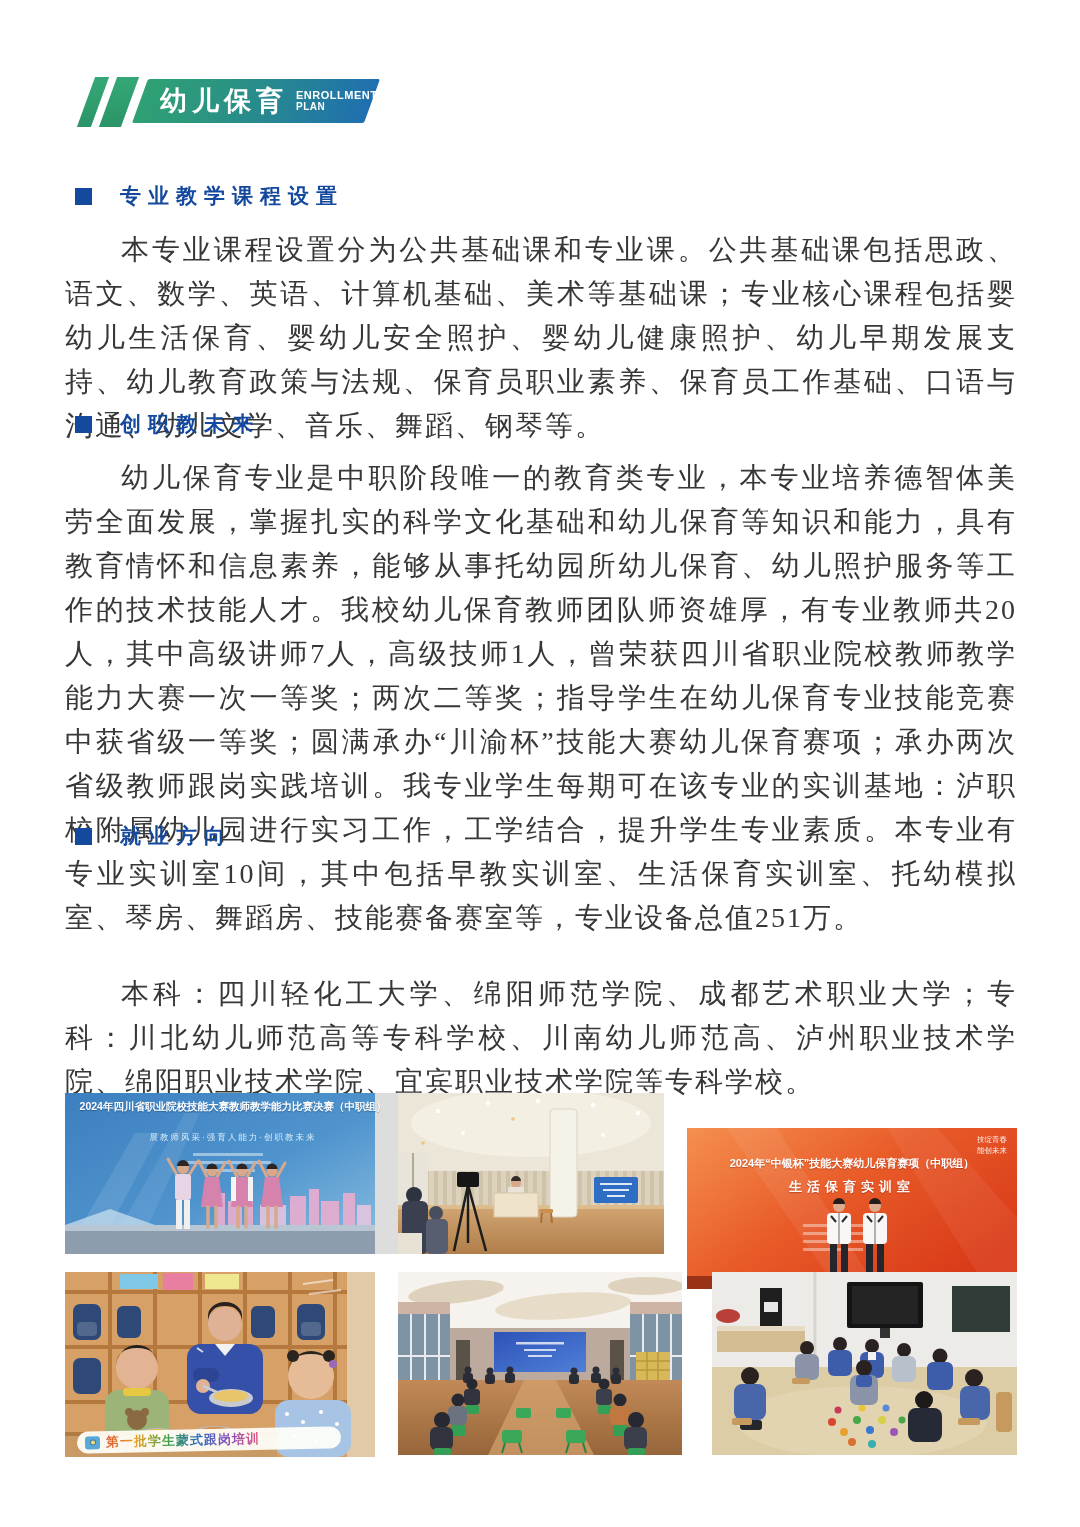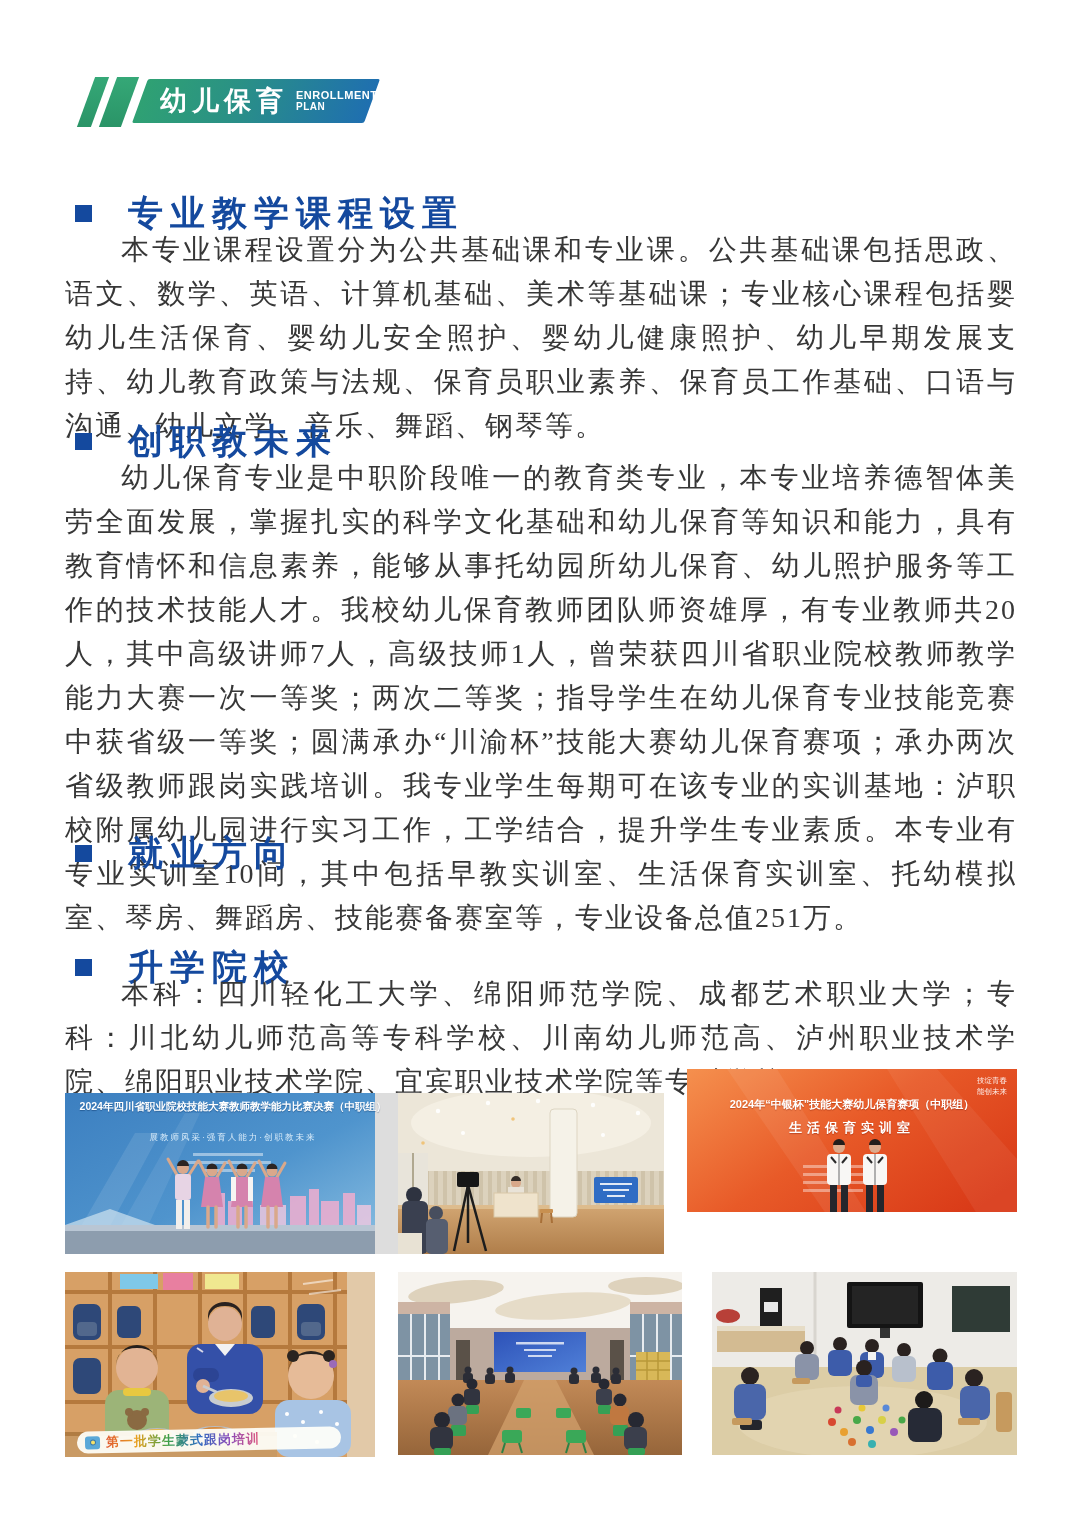--- a/index.html
+++ b/index.html
@@ -16,21 +16,21 @@
           border-radius:2px;}
   .banner-inner{position:absolute;inset:0;transform:skewX(20deg);display:flex;align-items:center;padding-left:20px;}
   .banner-cn{color:#ffffff;font-weight:bold;font-size:27px;letter-spacing:5px;white-space:nowrap;}
   .banner-en{display:flex;flex-direction:column;margin-left:8px;color:#ffffff;font-weight:bold;line-height:1.05;}
   .banner-en .l1{font-size:11px;letter-spacing:0.5px;}
   .banner-en .l2{font-size:10px;letter-spacing:0.5px;}
 
   
   .sec-head{position:absolute;left:75px;display:flex;align-items:center;}
   .sec-head .bullet{width:17px;height:17px;background:#14499e;margin-right:28px;flex:0 0 auto;}
-  .sec-head h2{margin:8px;font-size:35px;font-weight:bold;color:#14499e;letter-spacing:7px;white-space:nowrap;}
+  .sec-head h2{margin:0;font-size:21px;font-weight:bold;color:#14499e;letter-spacing:7px;white-space:nowrap;}
 
   .body-text{position:absolute;left:65px;width:952px;margin:0;
              font-family:"Liberation Serif","DejaVu Serif",serif;
              font-size:28px;line-height:44px;color:#373737;letter-spacing:2px;
              text-align:justify;text-justify:inter-character;text-indent:2em;}
 
   
   .photo{position:absolute;overflow:hidden;background:#dddddd;}
   .photo svg{display:block;}
   .ph-overlay{position:absolute;left:0;right:0;text-align:center;color:#ffffff;pointer-events:none;}
@@ -76,24 +76,20 @@
     <span class="bullet"></span>
     <h2>创职教未来</h2>
   </div>
   <p class="body-text" style="top:456px;">幼儿保育专业是中职阶段唯一的教育类专业，本专业培养德智体美劳全面发展，掌握扎实的科学文化基础和幼儿保育等知识和能力，具有教育情怀和信息素养，能够从事托幼园所幼儿保育、幼儿照护服务等工作的技术技能人才。我校幼儿保育教师团队师资雄厚，有专业教师共20人，其中高级讲师7人，高级技师1人，曾荣获四川省职业院校教师教学能力大赛一次一等奖；两次二等奖；指导学生在幼儿保育专业技能竞赛中获省级一等奖；圆满承办“川渝杯”技能大赛幼儿保育赛项；承办两次省级教师跟岗实践培训。我专业学生每期可在该专业的实训基地：泸职校附属幼儿园进行实习工作，工学结合，提升学生专业素质。本专业有专业实训室10间，其中包括早教实训室、生活保育实训室、托幼模拟室、琴房、舞蹈房、技能赛备赛室等，专业设备总值251万。</p>
 
   <div class="sec-head" style="top:822px;">
     <span class="bullet"></span>
     <h2>就业方向</h2>
   </div>
 
-  <div class="sec-head" style="top:936px;">
-    <span class="bullet"></span>
-    <h2>升学院校</h2>
-  </div>
   <p class="body-text" style="top:972px;">本科：四川轻化工大学、绵阳师范学院、成都艺术职业大学；专科：川北幼儿师范高等专科学校、川南幼儿师范高、泸州职业技术学院、绵阳职业技术学院、宜宾职业技术学院等专科学校。</p>
 
   <div class="photo" style="left:65px;top:1093px;width:336px;height:161px;">
     <svg width="310" height="161" viewBox="0 0 310 161">
       <defs>
         <linearGradient id="g1" x1="0" y1="0" x2="1" y2="1">
           <stop offset="0" stop-color="#3c7fc0"></stop>
             <stop offset="0.55" stop-color="#4f94cd"></stop>
             <stop offset="1" stop-color="#8cc0e2"></stop>
         </linearGradient>
@@ -226,21 +222,21 @@
       <rect x="59" y="79" width="22" height="15" rx="2" fill="#161616"></rect>
 
       <circle cx="16" cy="102" r="8" fill="#2e3340"></circle>
         <rect x="4" y="108" width="26" height="53" rx="6" fill="#3a4050"></rect>
       <circle cx="38" cy="120" r="7" fill="#474e5e"></circle>
         <rect x="28" y="126" width="22" height="35" rx="5" fill="#565e70"></rect>
       <rect x="0" y="140" width="24" height="21" fill="#e8e2d4"></rect>
     </svg>
   </div>
 
-  <div class="photo" style="left:687px;top:1069px;width:330px;height:143px;">
+  <div class="photo" style="left:687px;top:1128px;width:330px;height:161px;">
     <svg width="330" height="161" viewBox="0 0 330 161">
       <defs>
         <linearGradient id="g3" x1="0" y1="0" x2="1" y2="0.7">
           <stop offset="0" stop-color="#f5904e"></stop>
             <stop offset="0.5" stop-color="#e85a28"></stop>
             <stop offset="1" stop-color="#d93a18"></stop>
         </linearGradient>
       </defs>
       <rect width="330" height="161" fill="url(#g3)"></rect>
       <polygon points="40,0 150,161 190,161 90,0" fill="#ffffff" opacity="0.07"></polygon>

